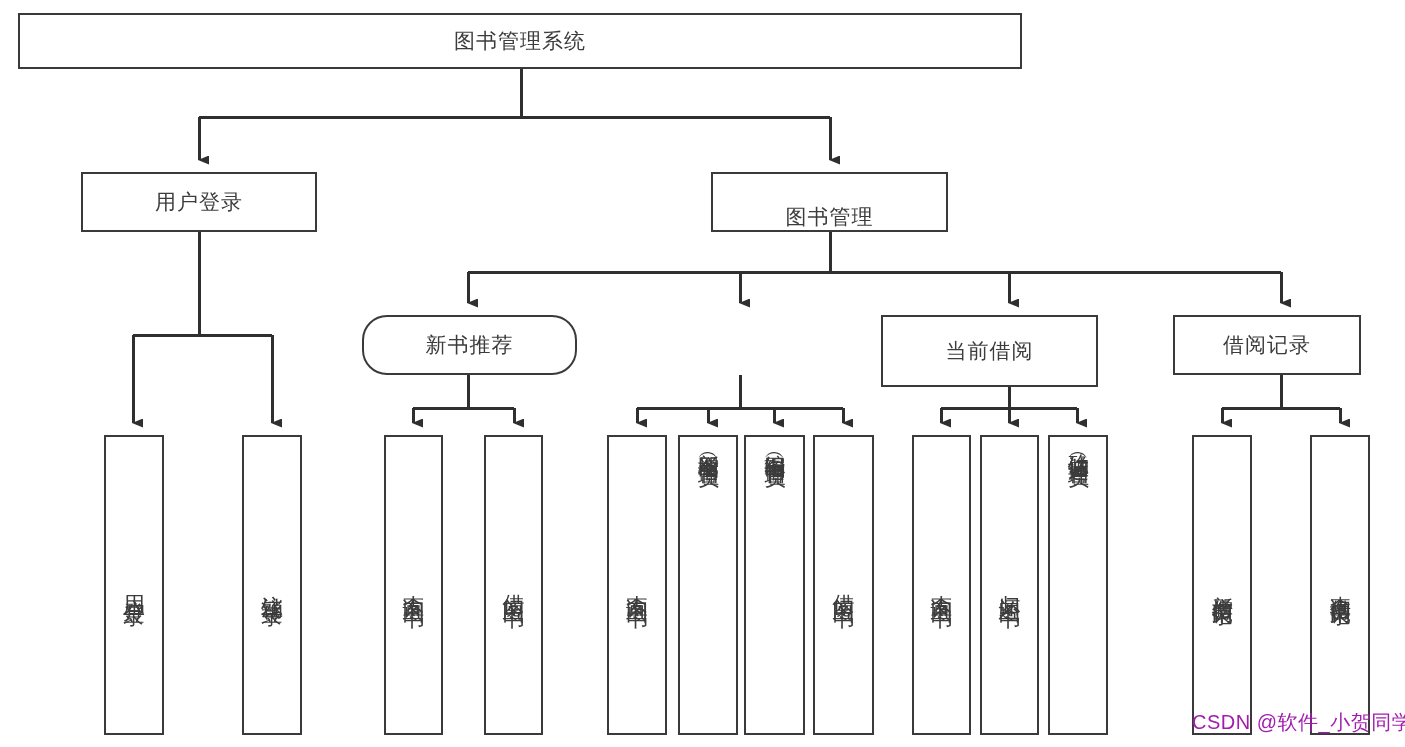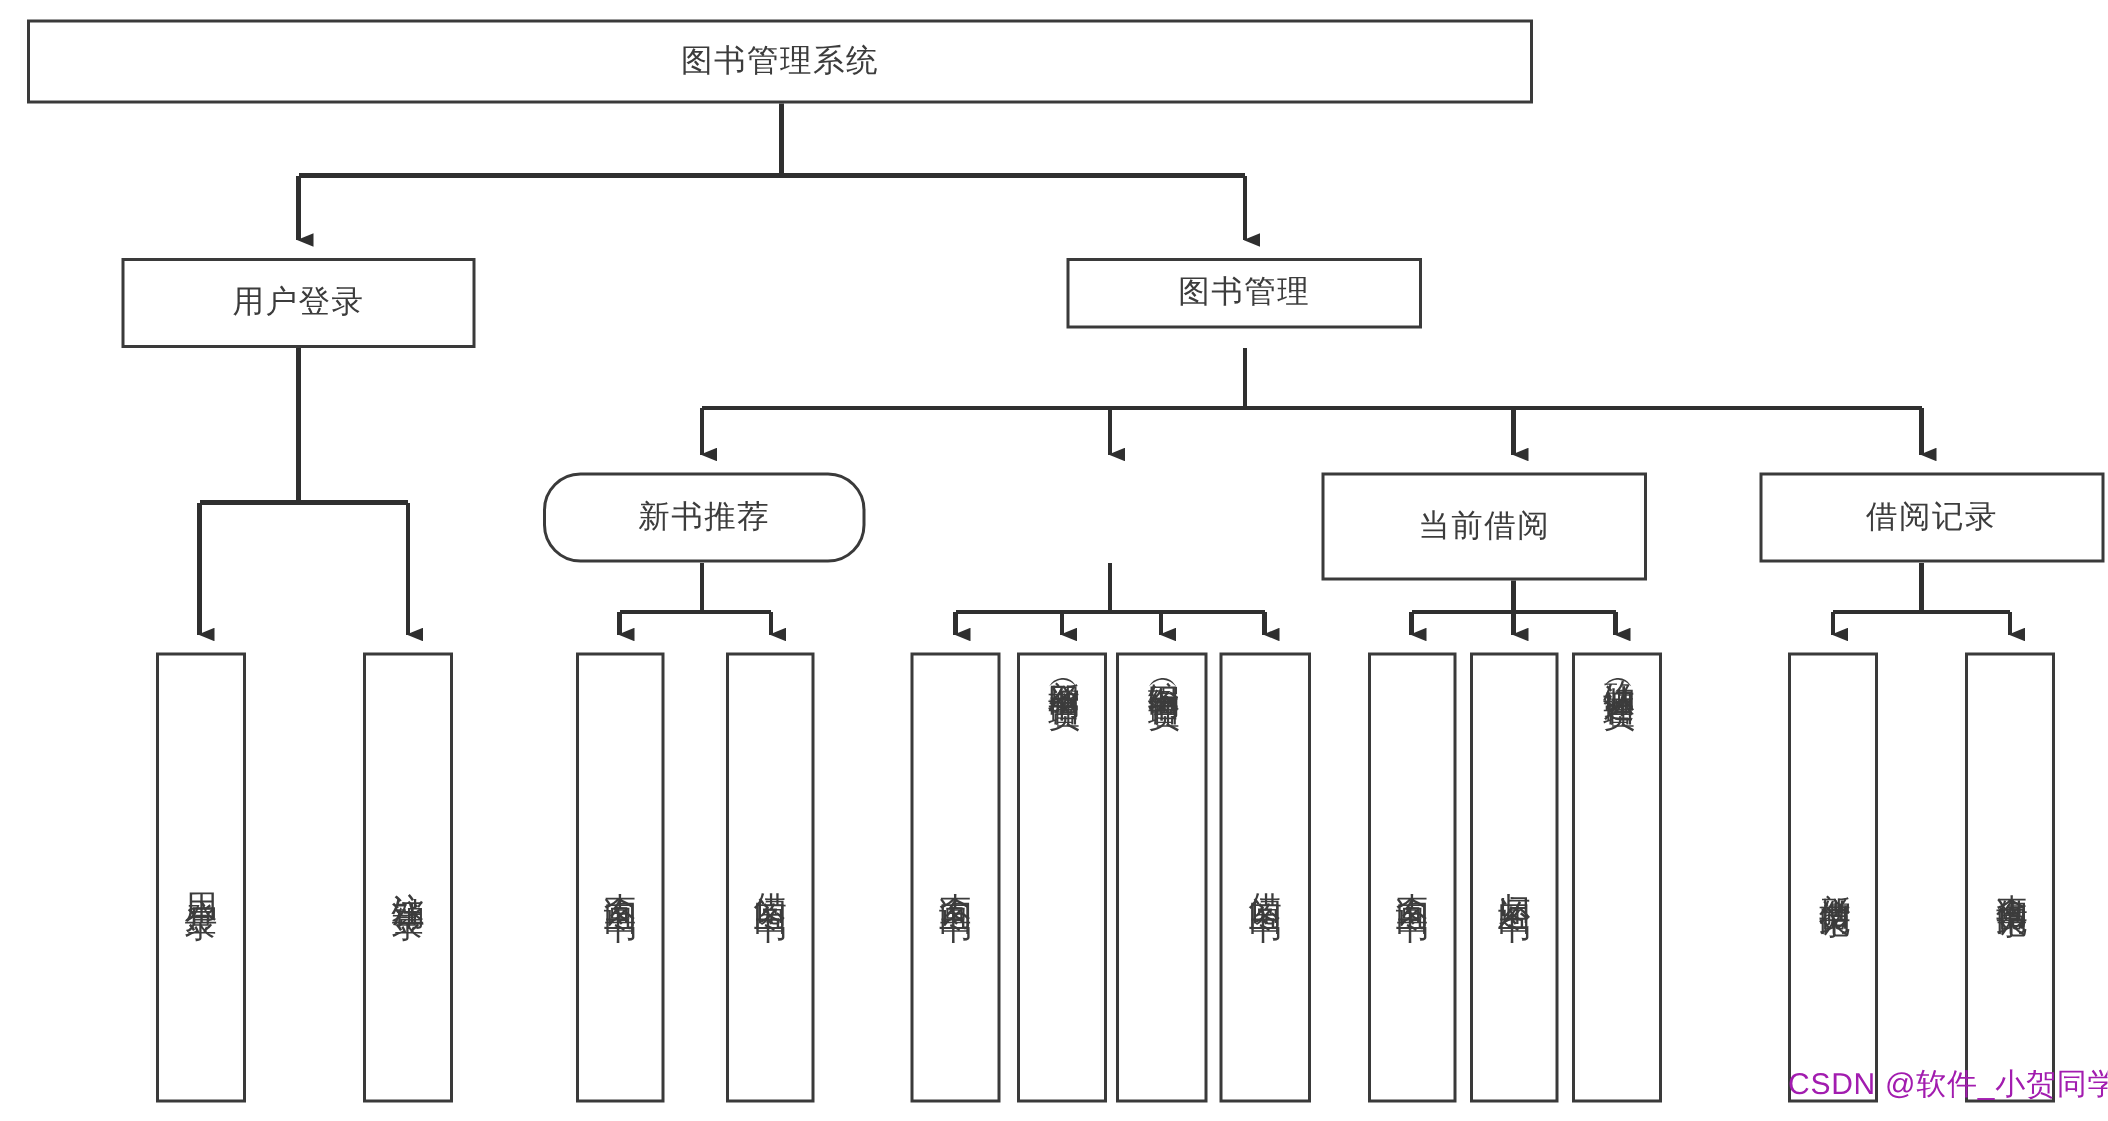--- a/index.html
+++ b/index.html
@@ -109,34 +109,34 @@
   </svg>
 
   <div class="node-box" style="left:18px;top:13px;width:1004px;height:56px;">
     <span class="node-label">图书管理系统</span>
   </div>
 
   <div class="node-box" style="left:81px;top:172px;width:236px;height:60px;">
     <span class="node-label">用户登录</span>
   </div>
 
-  <div class="node-box" style="left:711px;top:172px;width:237px;height:47px;">
+  <div class="node-box" style="left:711px;top:172px;width:237px;height:60px;align-items:flex-end;">
     <span class="node-label">图书管理</span>
   </div>
 
   <div class="node-box" style="left:362px;top:315px;width:215px;height:60px;border-radius:25px;">
     <span class="node-label">新书推荐</span>
   </div>
 
 
   <div class="node-box" style="left:881px;top:315px;width:217px;height:72px;">
     <span class="node-label">当前借阅</span>
   </div>
 
-  <div class="node-box" style="left:1173px;top:315px;width:230px;height:60px;">
+  <div class="node-box" style="left:1173px;top:315px;width:188px;height:60px;">
     <span class="node-label">借阅记录</span>
   </div>
 
   <div class="node-box vertical" style="left:104px;top:435px;width:60px;height:300px;">
     <span class="node-label">用户登录</span>
   </div>
 
   <div class="node-box vertical" style="left:242px;top:435px;width:60px;height:300px;">
     <span class="node-label">注销登录</span>
   </div>

